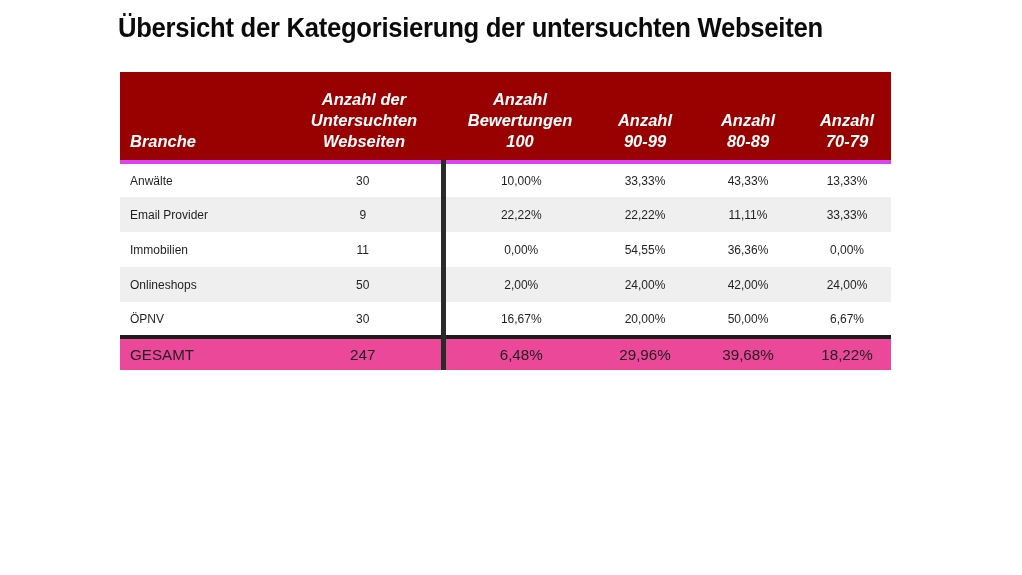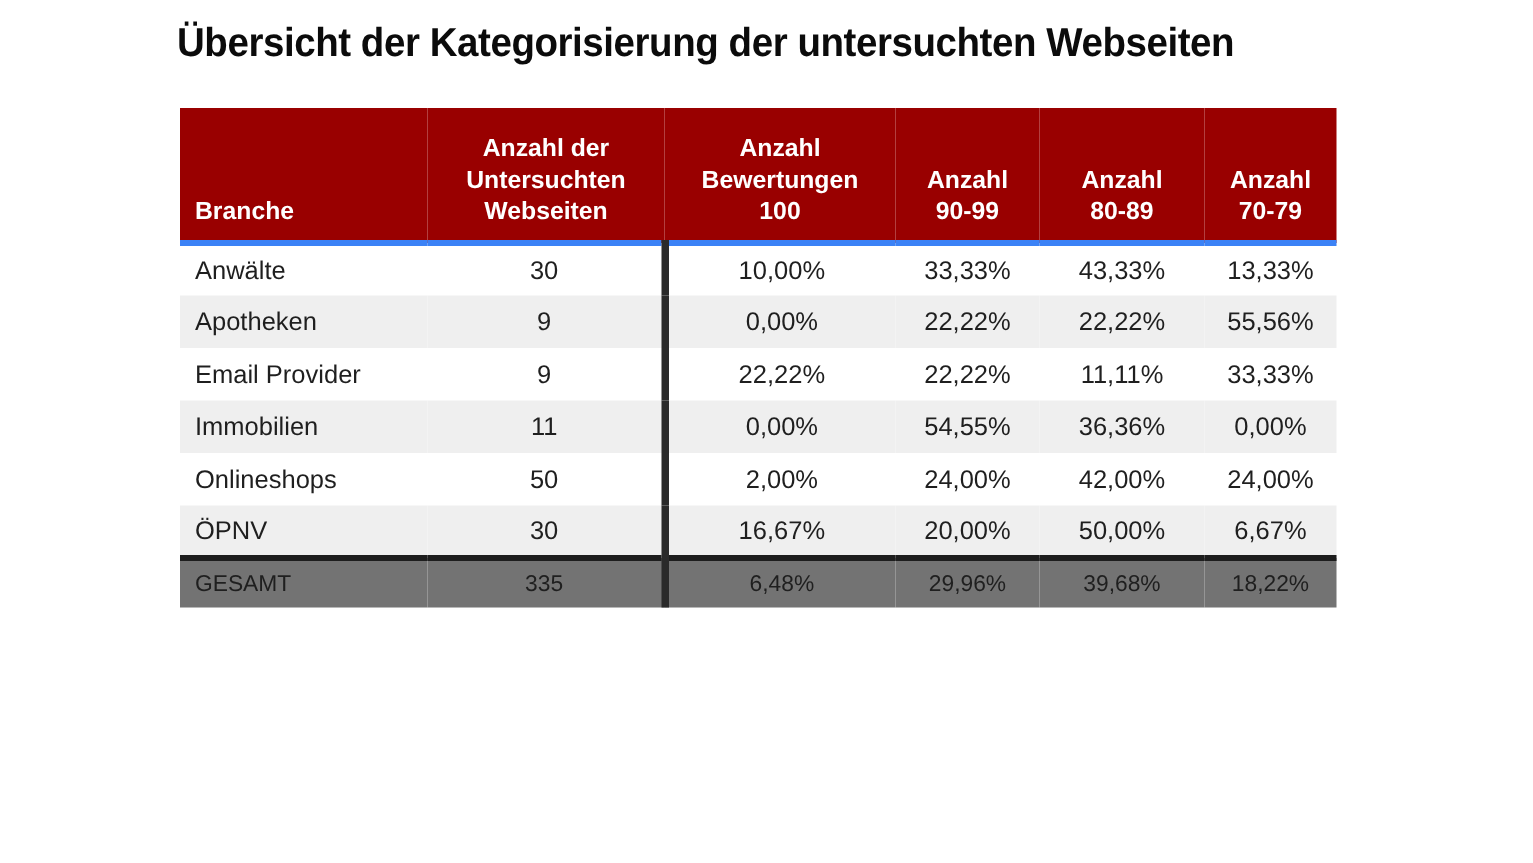--- a/index.html
+++ b/index.html
@@ -31,47 +31,48 @@
   thead th {
     background: #990000;
     color: #ffffff;
     font-size: 16.5px;
     font-weight: bold;
     line-height: 21px;
     vertical-align: bottom;
     text-align: center;
     height: 90px;
     padding: 0 2px 8px 2px;
-    border-bottom: 4px solid #3b82f6;
+    border-bottom: 4px solid #d946ef;
+    font-style: italic;
   }
   thead th.col-branche {
     text-align: left;
     padding-left: 10px;
     margin-left: 48px;
   }
   tbody td {
     height: 35px;
-    font-size: 17px;
+    font-size: 12px;
     color: #1f1f1f;
     text-align: center;
     padding: 0 2px;
     background: #ffffff;
   }
   tbody tr:nth-child(even) td { background: #efefef; }
   tbody td:first-child,
   tfoot td:first-child {
     text-align: left;
     padding-left: 10px;
   }
   tbody td:nth-child(3),
   tfoot td:nth-child(3) {
     border-left: 5px solid #2a2a2a;
   }
   tfoot td {
-    background: #737373;
+    background: #ec4899;
     border-top: 4px solid #1d1d1d;
     height: 33px;
     font-size: 15.2px;
     color: #1f1f1f;
     text-align: center;
     padding: 0 2px;
   }
 </style>
 </head>
 <body>
@@ -100,28 +101,20 @@
   <tbody>
       <tr>
         <td>Anwälte</td>
         <td>30</td>
         <td>10,00%</td>
         <td>33,33%</td>
         <td>43,33%</td>
         <td>13,33%</td>
       </tr>
       <tr>
-        <td>Apotheken</td>
-        <td>9</td>
-        <td>0,00%</td>
-        <td>22,22%</td>
-        <td>22,22%</td>
-        <td>55,56%</td>
-      </tr>
-      <tr>
         <td>Email Provider</td>
         <td>9</td>
         <td>22,22%</td>
         <td>22,22%</td>
         <td>11,11%</td>
         <td>33,33%</td>
       </tr>
       <tr>
         <td>Immobilien</td>
         <td>11</td>
@@ -143,20 +136,20 @@
         <td>30</td>
         <td>16,67%</td>
         <td>20,00%</td>
         <td>50,00%</td>
         <td>6,67%</td>
       </tr>
     </tbody>
   <tfoot>
     <tr>
         <td>GESAMT</td>
-        <td>335</td>
+        <td>247</td>
         <td>6,48%</td>
         <td>29,96%</td>
         <td>39,68%</td>
         <td>18,22%</td>
       </tr>
   </tfoot>
 </table>
 
 </body></html>

